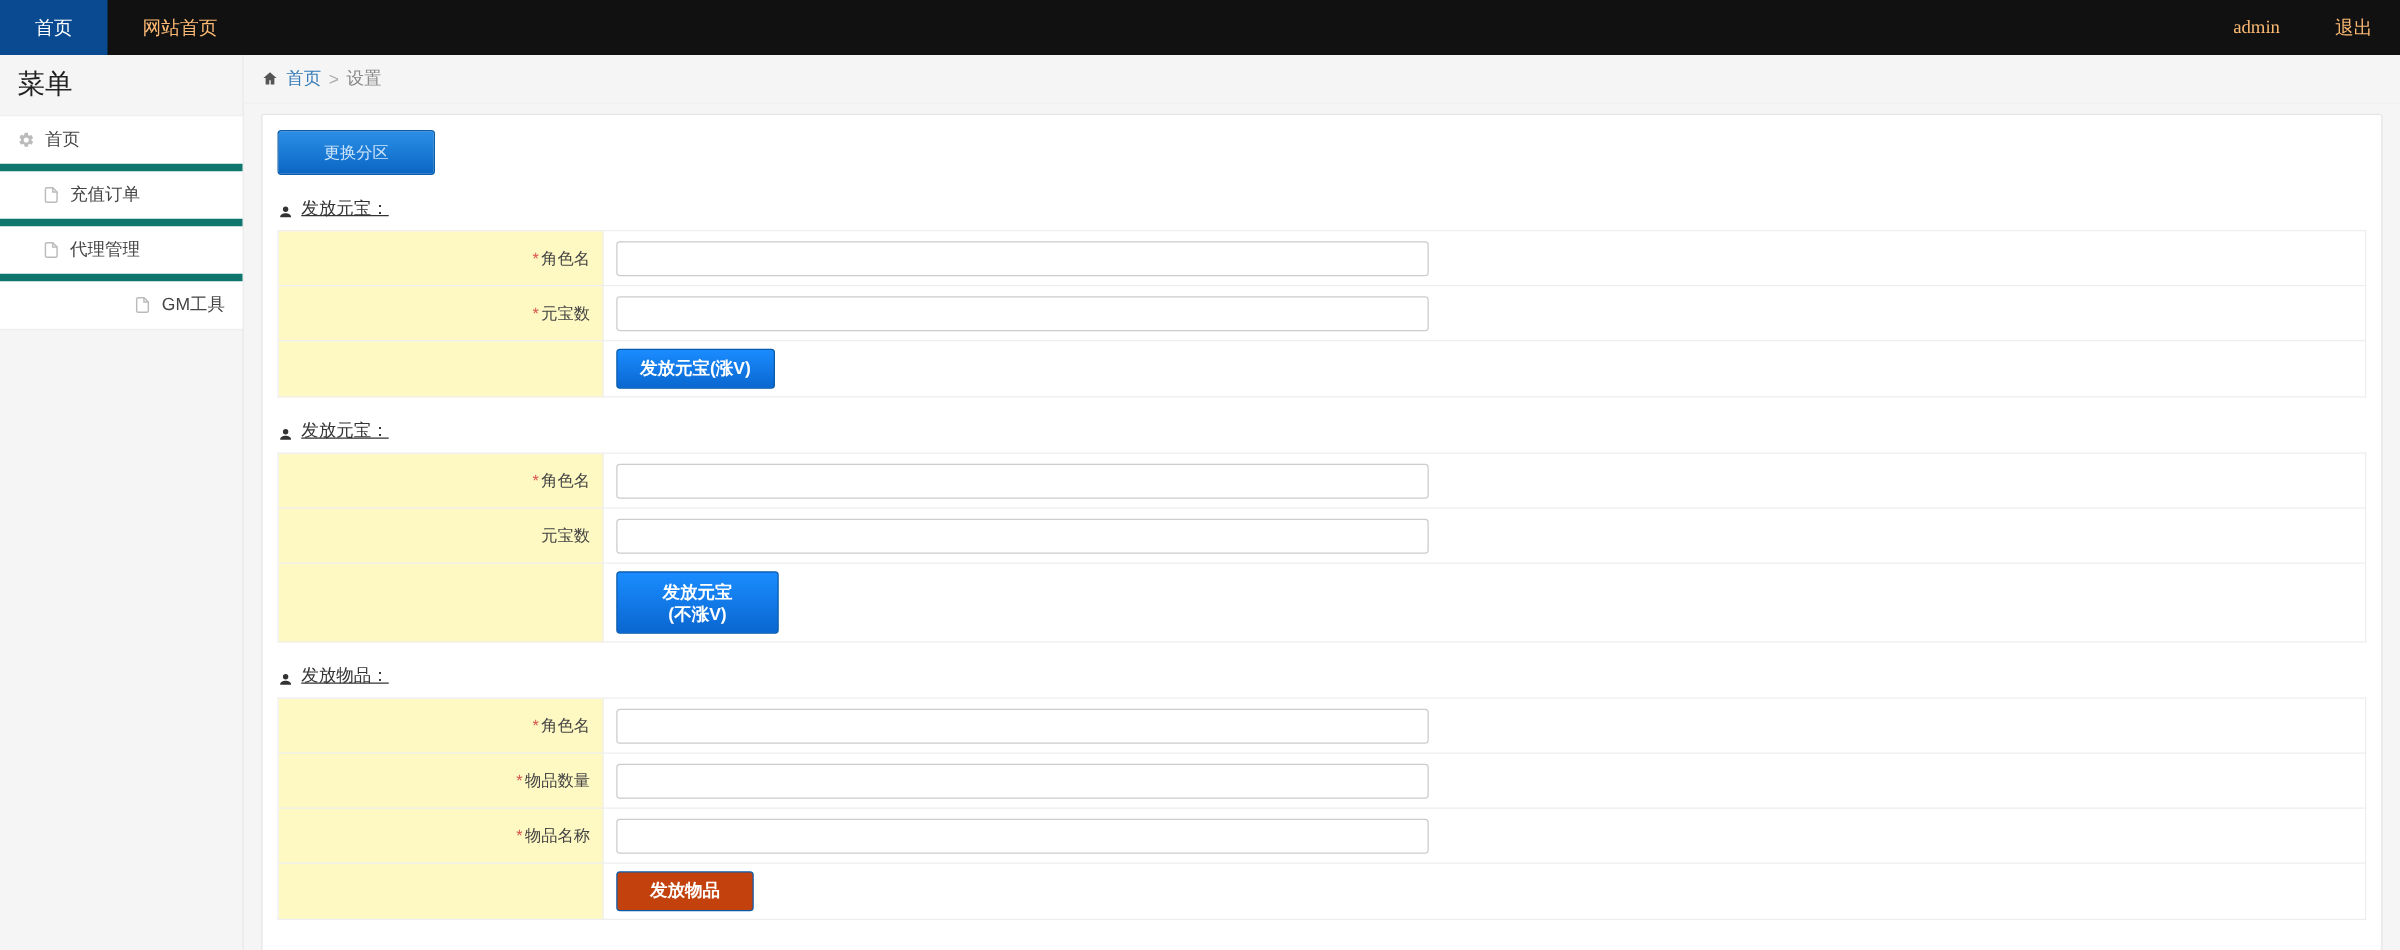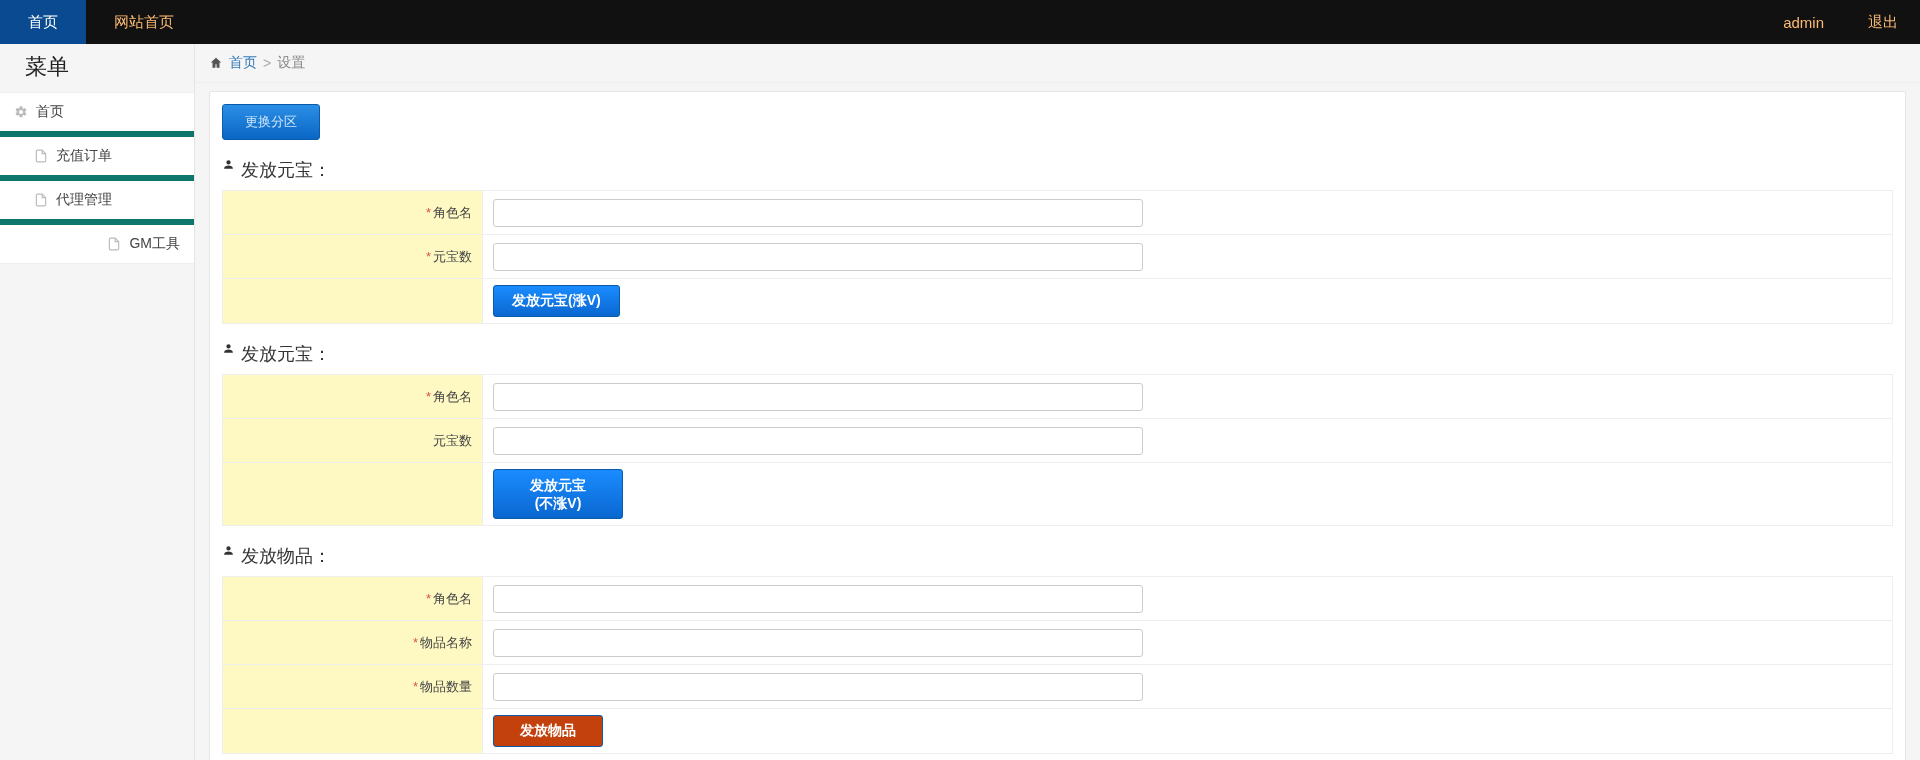--- a/index.html
+++ b/index.html
@@ -27,40 +27,39 @@
     color: #fdba74;
     font-size: 15px;
     cursor: pointer;
     white-space: nowrap;
   }
   .topnav-item.active {
     background: #0a4a90;
     color: #fff;
   }
   .topnav-spacer { flex: 1; }
-  .topnav-right { display: flex; }
+  .topnav-right { display: flex; font-family: Liberation Serif, serif; }
   .topnav-right .topnav-item { font-size: 15px; padding: 0 22px; }
 
   
   .container {
     display: flex;
     align-items: flex-start;
   }
   .sidebar {
     width: 195px;
     background: #f5f5f5;
     border-right: 1px solid #e5e5e5;
     min-height: 720px;
   }
   .sidebar-title {
     font-size: 22px;
     color: #222;
     padding: 8px 14px 10px;
     font-weight: 400;
-    margin-left: 11px;
   }
   .side-panel {
     background: #fff;
   }
   .side-root, .side-leaf {
     display: flex;
     align-items: center;
     padding: 10px 14px;
     border-top: 1px solid #eee;
     color: #444;
@@ -98,35 +97,36 @@
     border: 1px solid #e5e5e5;
     border-radius: 2px;
     padding: 12px 12px 24px;
   }
 
   .switch-zone-btn {
     display: inline-block;
     background: linear-gradient(to bottom, #2b8ee6, #0a67c4);
     color: #cfe6fb;
     font-size: 13px;
-    padding: 8px 22px;
+    padding: 8px 36px;
     border-radius: 3px;
     border: 1px solid #0a5cab;
     cursor: pointer;
   }
 
   .section {
     margin-top: 18px;
   }
   .section-title {
-    font-size: 18px;
+    font-size: 14px;
     color: #333;
     display: flex;
-    align-items: flex-start;
+    align-items: flex-end;
     margin-bottom: 8px;
+    text-decoration: underline;
   }
   .section-title .pers-ic { margin-right: 6px; display:inline-flex; }
   .section-title .pers-ic svg { width:13px; height:13px; }
 
   .form-table {
     width: 100%;
     border-collapse: collapse;
     table-layout: fixed;
   }
   .form-table td {
@@ -313,25 +313,25 @@
           </span>
           <span>发放物品：</span>
         </div>
         <table class="form-table">
           <tbody>
               <tr>
             <td class="label"><span class="req">*</span><span>角色名</span></td>
             <td class="field"><input type="text" value="" style=""></td>
           </tr>
           <tr>
+            <td class="label"><span class="req">*</span><span>物品数量</span></td>
+            <td class="field"><input type="text" value="" style=""></td>
+          </tr>
+          <tr>
             <td class="label"><span class="req">*</span><span>物品名称</span></td>
-            <td class="field"><input type="text" value="" style=""></td>
-          </tr>
-          <tr>
-            <td class="label"><span class="req">*</span><span>物品数量</span></td>
             <td class="field"><input type="text" value="" style=""></td>
           </tr>
           <tr>
             <td class="label"></td>
             <td class="field"><div class="btn-primary flat">发放物品</div></td>
           </tr>
         </tbody>
           </table>
       </div>
 

